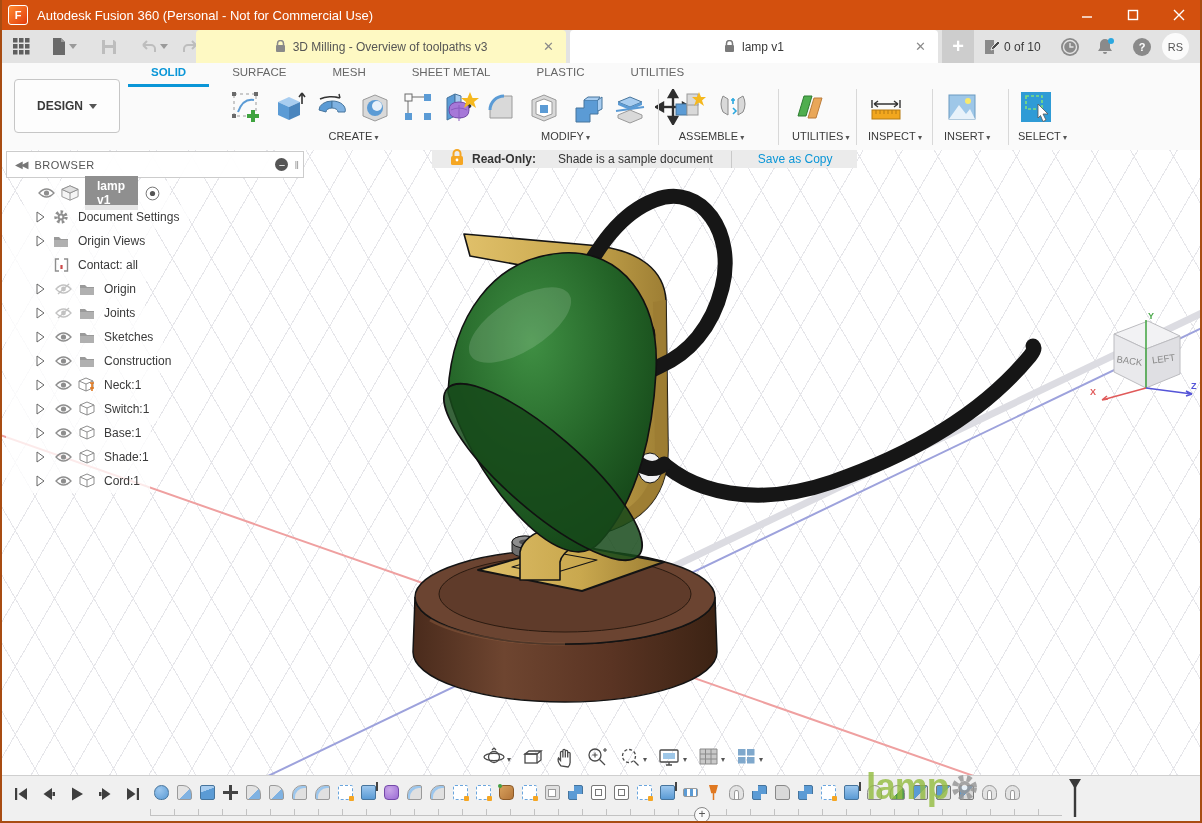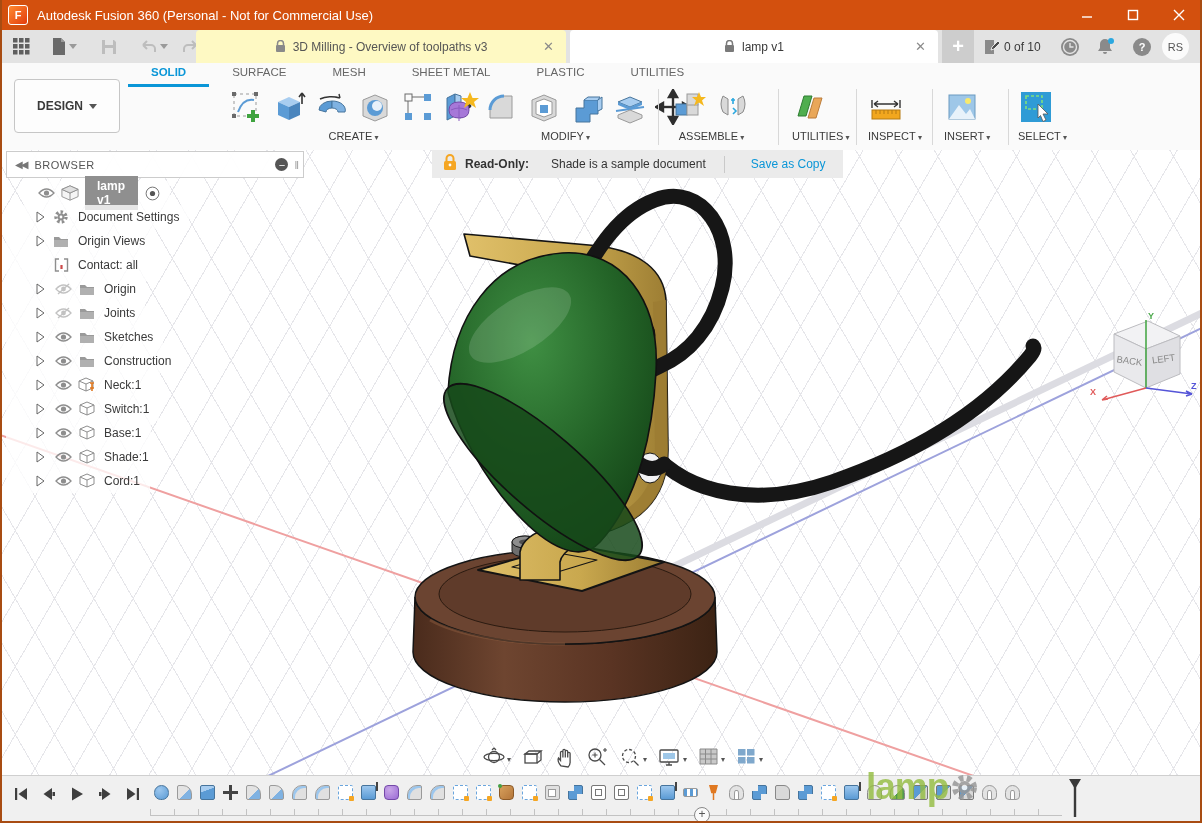--- a/index.html
+++ b/index.html
@@ -52,22 +52,22 @@
 
   
   .viewport{position:absolute;left:0;top:150px;width:1202px;height:625px;
     background:
       repeating-linear-gradient(60deg,rgba(0,0,0,0) 0 33px,#e6e6ea 33px 34px),
       repeating-linear-gradient(120deg,rgba(0,0,0,0) 0 33px,#e6e6ea 33px 34px),
       #ffffff;}
   .scene{position:absolute;inset:0;z-index:1}
 
   
-  .banner{position:absolute;left:432px;top:150px;height:28px;background:#ebebeb;display:flex;align-items:center;z-index:5;
-          font-size:12px;color:#333;padding:0 5px}
+  .banner{position:absolute;left:432px;top:150px;height:18px;background:#ebebeb;display:flex;align-items:center;z-index:5;
+          font-size:12px;color:#333;padding:0 12px}
   .banner .lock{margin:0 8px 0 6px}
   .banner .blabel{font-weight:bold;margin-right:22px}
   .banner .bmsg{margin-right:18px}
   .banner .bsep{width:1px;height:17px;background:#c9c9c9;margin-right:14px}
   .banner .baction{color:#0a96d7;padding:0 12px;cursor:pointer}
 
   
   .browser-header{position:absolute;left:6px;top:151px;width:296px;height:25px;background:rgba(255,255,255,.95);
                   border:1px solid #cccccc;display:flex;align-items:center;z-index:5;font-size:11px;color:#555}
   .bh-collapse{margin:0 8px 0 8px;color:#777;font-size:10px;letter-spacing:-2px}

